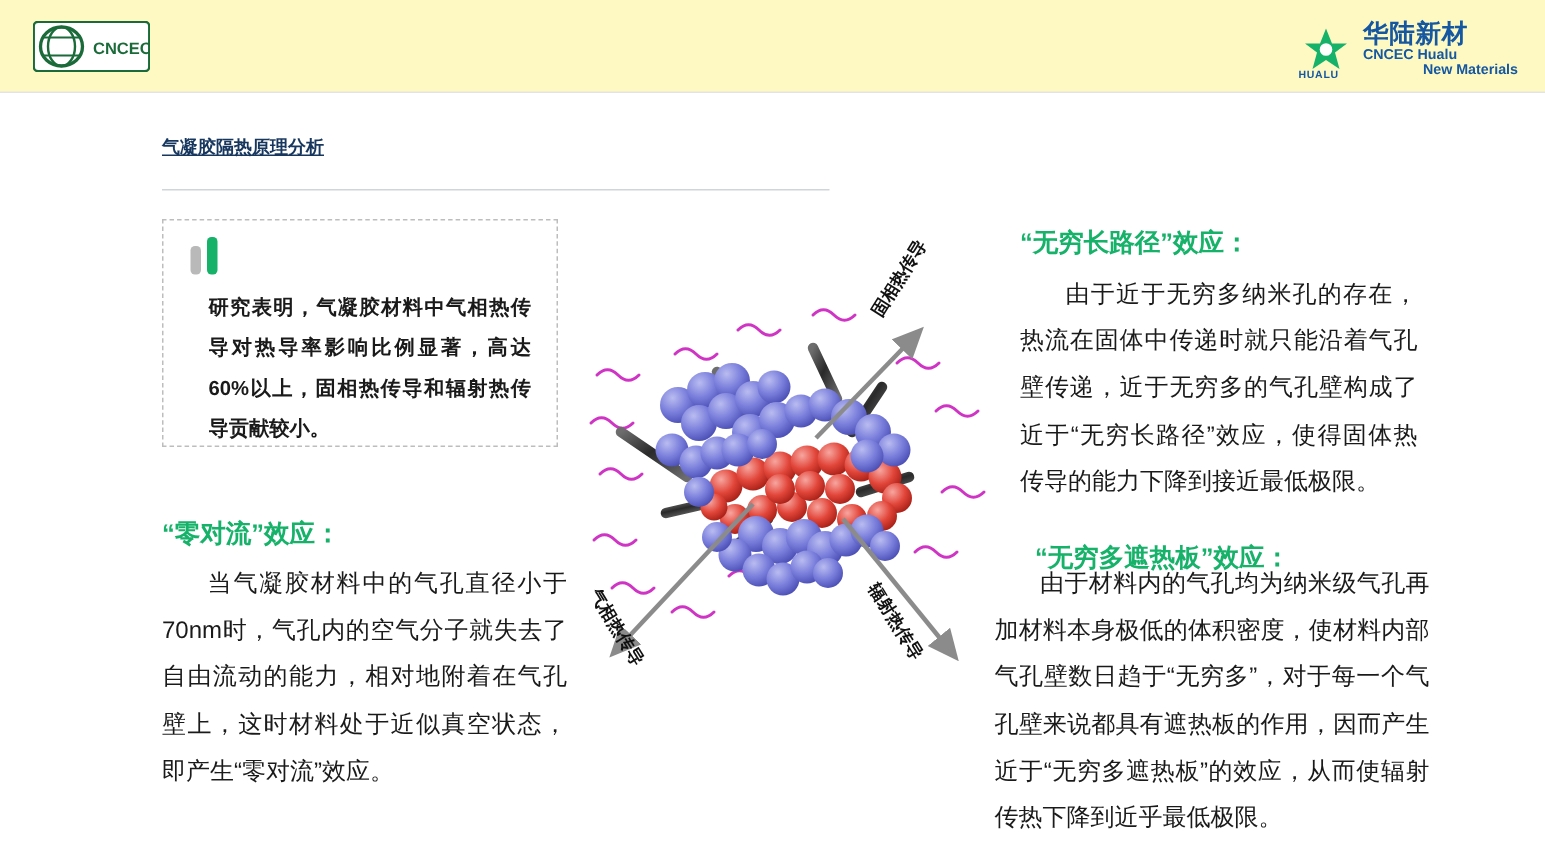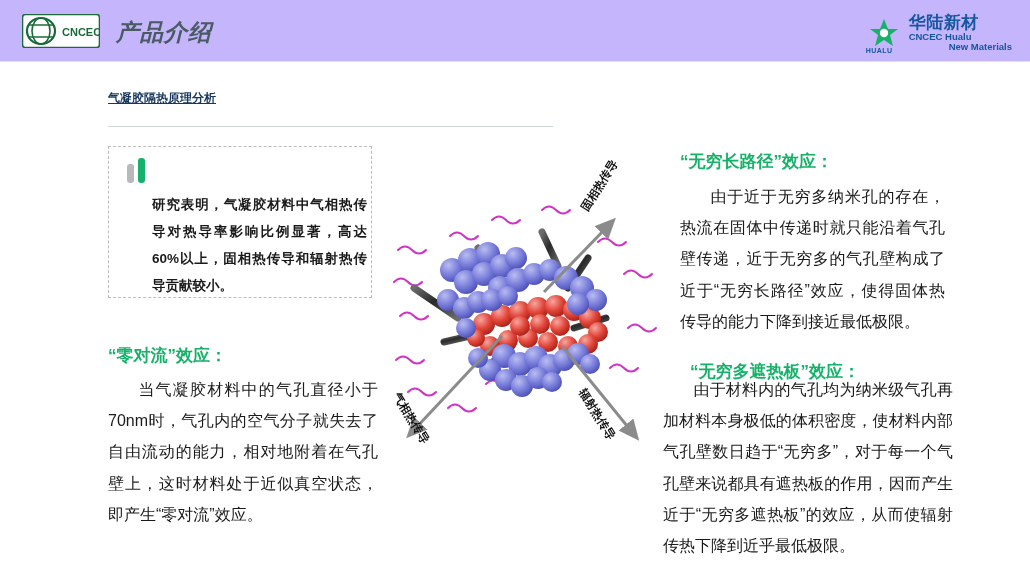--- a/index.html
+++ b/index.html
@@ -11,21 +11,21 @@
     font-family: "Liberation Sans", sans-serif;
     overflow: hidden;
     position: relative;
   }
 
   
   .header {
     position: absolute;
     left: 0; top: 0;
     width: 1030px; height: 62px;
-    background: #c4b5fd;
+    background: #fef9c3;
   }
   .header-rule {
     position: absolute;
     left: 0; top: 61px;
     width: 1030px; height: 1px;
     background: #e3e3e3;
   }
   .logo-left {
     position: absolute;
     left: 22px; top: 14px;
@@ -113,21 +113,20 @@
   .bar-green { height: 25px; background: #17b26a; }
   .callout-text {
     position: absolute;
     left: 30px; top: 44px;
     width: 215px;
     font-size: 13.5px;
     font-weight: bold;
     color: #1a1a1a;
     line-height: 2.0;
     text-align: justify;
-    margin-left: 13px;
   }
 
   
   .blk-title {
     position: absolute;
     font-size: 17px;
     font-weight: bold;
     color: #17b26a;
   }
   .blk-body {
@@ -176,21 +175,20 @@
   <div class="logo-left">
     <svg width="78" height="34" viewBox="0 0 78 34">
       <rect x="0.5" y="0.5" width="77" height="33" rx="3" fill="#ffffff" stroke="#1b6b3a" stroke-width="1.6"></rect>
       <ellipse cx="19" cy="17" rx="14" ry="13" fill="none" stroke="#1b6b3a" stroke-width="2.2"></ellipse>
       <ellipse cx="19" cy="17" rx="9" ry="13" fill="none" stroke="#1b6b3a" stroke-width="1.6"></ellipse>
       <path d="M6 11 H32 M6 23 H32" stroke="#1b6b3a" stroke-width="1.4"></path>
       <text x="40" y="22" font-family="'Liberation Sans',sans-serif" font-size="11" font-weight="bold" fill="#1b6b3a">CNCEC</text>
     </svg>
   </div>
 
-  <div class="slide-title">产品介绍</div>
 
   <div class="logo-right">
     <div class="logo-right-mark">
       <svg width="36" height="36" viewBox="0 0 36 36">
         <path d="M18 3 L22 13 L32 13 L24 19 L27 30 L18 24 L9 30 L12 19 L4 13 L14 13 Z" fill="#17b26a"></path>
         <circle cx="18" cy="17" r="4.2" fill="#ffffff"></circle>
       </svg>
       <span class="logo-hualu">HUALU</span>
     </div>
     <div class="logo-right-text">

